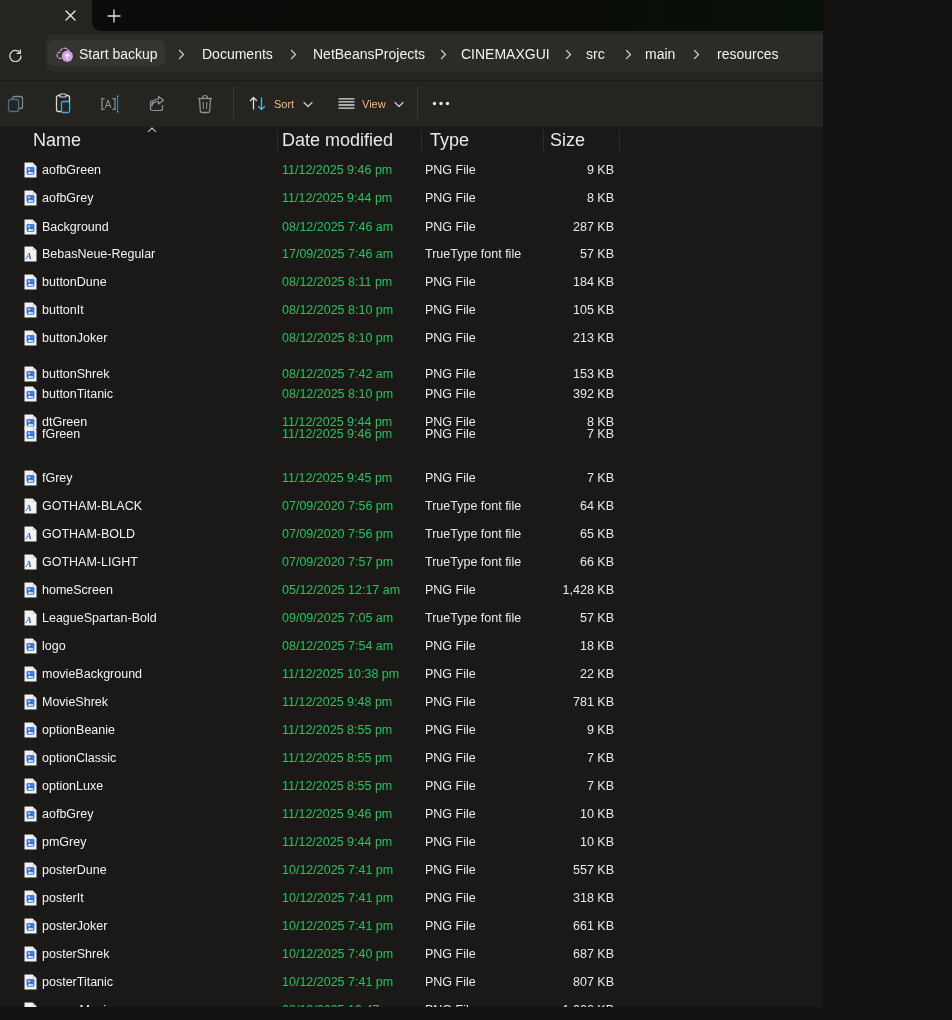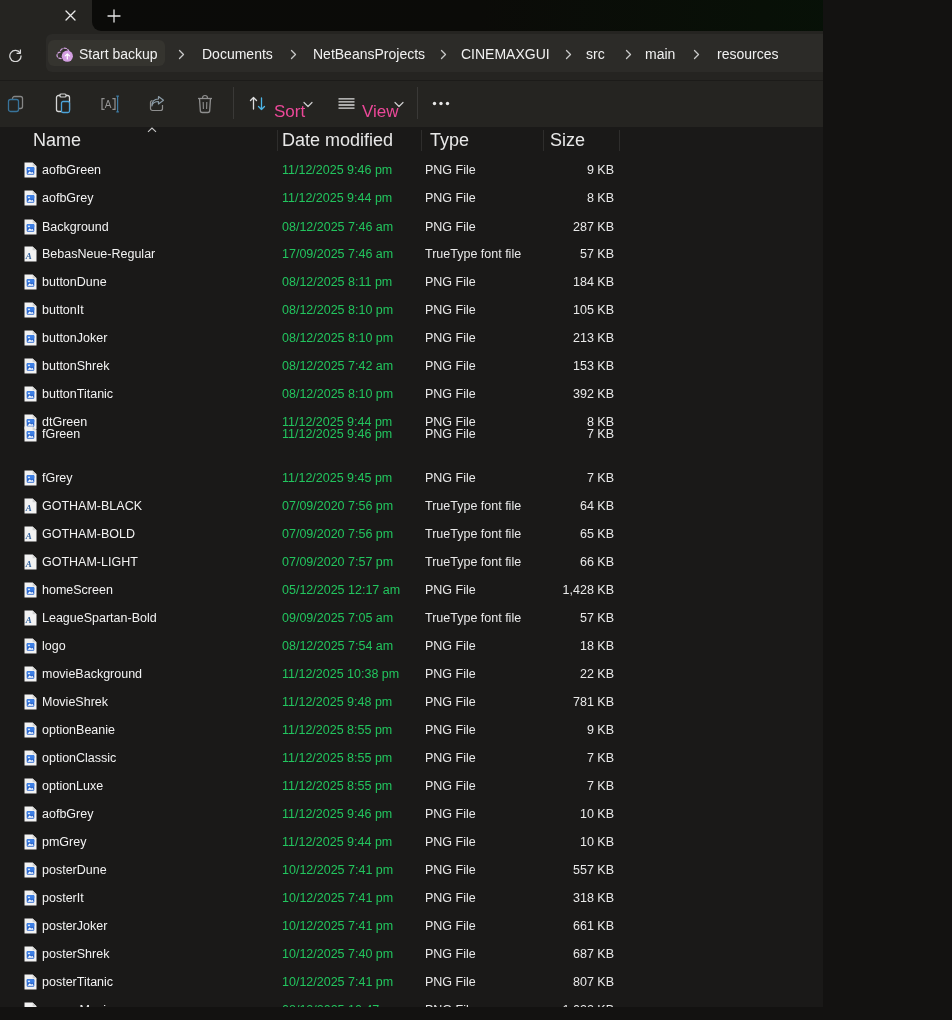--- a/index.html
+++ b/index.html
@@ -13,21 +13,21 @@
 #filearea{position:absolute;left:0;top:127px;width:952px;height:881px;background:#1a1918}
 .hsep{position:absolute;top:130px;width:1px;height:21px;background:#2e2d2c}
 .hdr{position:absolute;top:129px;height:23px;line-height:23px;font-size:18px;color:#e8e8e8}
 .row{position:absolute;left:0;width:952px;height:28px}
 .row span{position:absolute;top:50%;transform:translateY(-50%);font-size:12.5px;white-space:pre}
 .fic{position:absolute;left:24px;top:6px}
 .nm{left:42px;color:#f3f3f3}
 .dt{left:282px;color:#22c55e}
 .tp{left:425px;color:#e9e9e9}
 .sz{right:338px;color:#e9e9e9}
-.tbtxt{position:absolute;top:103px;height:18px;line-height:18px;font-size:17px;color:#ec4899}
+.tbtxt{position:absolute;top:95px;height:18px;line-height:18px;font-size:11px;color:#fdba74}
 .bc{position:absolute;top:46px;height:17px;line-height:17px;font-size:14px;color:#f1f1f1}
 svg{display:block}
 .ticon{position:absolute}
 </style></head><body>
 <div id="win">
 <div id="chrome"></div>
 <div id="tabstrip"></div>
 <svg class="ticon" style="left:65px;top:10px" width="11" height="11" viewBox="0 0 11 11">
       <path d="M1 1 L10 10 M10 1 L1 10" stroke="#eaeaea" stroke-width="1.3" stroke-linecap="round" fill="none"></path>
     </svg>
@@ -220,21 +220,21 @@
         <rect x="2.7" y="4.9" width="7.6" height="7.9" rx="1.1" fill="#2a66cc"></rect>
         <rect x="2.7" y="4.9" width="7.6" height="3.9" rx="1.1" fill="#3d7fe4"></rect>
         <circle cx="5" cy="7.3" r="0.9" fill="#fff"></circle>
         <path d="M3.4 11.7 L5.8 9.2 L7.2 10.7 L8.3 9.8 L9.7 11.7 Z" fill="#fff"></path>
       </svg>
       <span class="nm">buttonJoker</span>
       <span class="dt">08/12/2025 8:10 pm</span>
       <span class="tp">PNG File</span>
       <span class="sz">213 KB</span>
     </div>
-<div class="row" style="top:352px">
+<div class="row" style="top:360px">
       <svg class="fic" width="13" height="16" viewBox="0 0 13 16">
         <path d="M0.5 0.5 H8.6 L12.5 4.2 V15.5 H0.5 Z" fill="#f2f2f2"></path>
         <path d="M8.6 0.5 L12.5 4.2 H8.6 Z" fill="#cfcfcf"></path>
         <rect x="2.7" y="4.9" width="7.6" height="7.9" rx="1.1" fill="#2a66cc"></rect>
         <rect x="2.7" y="4.9" width="7.6" height="3.9" rx="1.1" fill="#3d7fe4"></rect>
         <circle cx="5" cy="7.3" r="0.9" fill="#fff"></circle>
         <path d="M3.4 11.7 L5.8 9.2 L7.2 10.7 L8.3 9.8 L9.7 11.7 Z" fill="#fff"></path>
       </svg>
       <span class="nm">buttonShrek</span>
       <span class="dt">08/12/2025 7:42 am</span>

